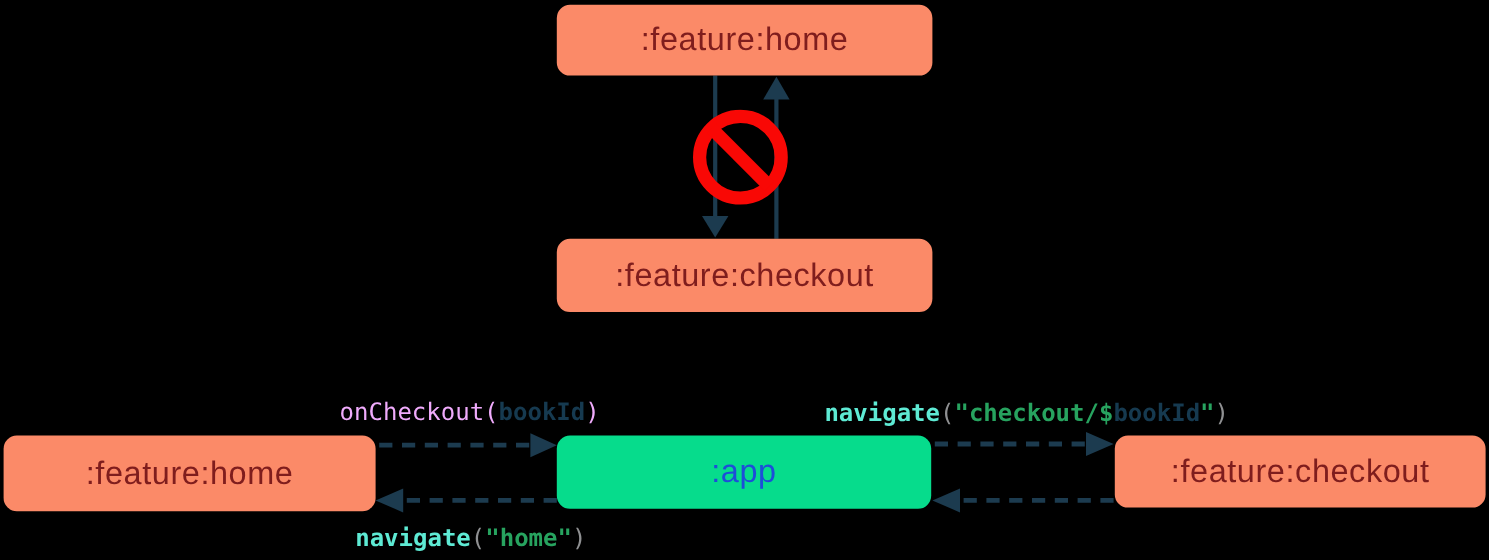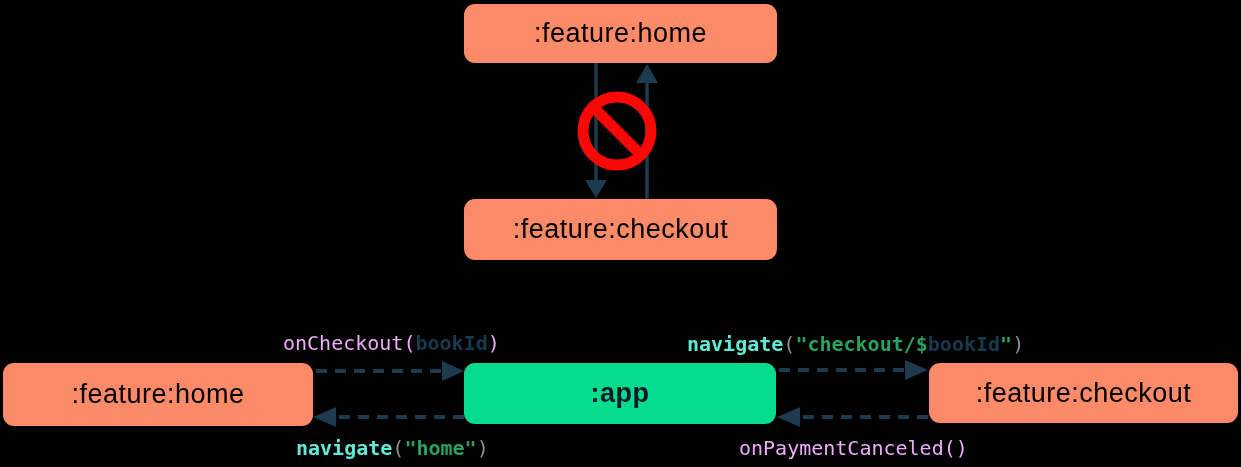--- a/index.html
+++ b/index.html
@@ -14,22 +14,22 @@
   .arrow-layer .solid{stroke:#1C3B4F;stroke-width:3.5;}
   .arrow-layer .dashed{stroke:#1C3B4F;stroke-width:4;stroke-dasharray:11 8;}
   .arrow-layer polygon{fill:#1C3B4F;}
   .no-icon{position:absolute;left:577px;top:91px;z-index:3;}
   .box{
     position:absolute;z-index:2;
     display:flex;align-items:center;justify-content:center;
     border-radius:11px;
     font-size:27px;letter-spacing:0.5px;
   }
-  .box.coral{background:#FB8A68;color:#000000;}
-  .box.green{background:#06DC8C;color:#0f172a;font-weight:bold;}
+  .box.coral{background:#FB8A68;color:#7f1d1d;}
+  .box.green{background:#06DC8C;color:#1d4ed8;}
   .box-top-home{left:464px;top:4px;width:313px;height:59px;}
   .box-top-checkout{left:464px;top:199px;width:313px;height:61px;}
   .box-bottom-home{left:3px;top:363px;width:310px;height:63px;}
   .box-app{left:464px;top:363px;width:312px;height:61px;}
   .box-bottom-checkout{left:929px;top:363px;width:309px;height:60px;}
   .code{
     position:absolute;z-index:2;
     font-family:"DejaVu Sans Mono",monospace;
     font-size:20px;white-space:pre;line-height:24px;
   }
@@ -102,15 +102,14 @@
   <div class="box coral box-bottom-checkout">
     <span>:feature:checkout</span>
   </div>
 
   <div class="code lbl-on-checkout"><span class="fn">onCheckout</span><span class="fn">(</span><span class="var">bookId</span><span class="fn">)</span></div>
 
   <div class="code lbl-navigate-home"><span class="fn-b">navigate</span><span class="paren">(</span><span class="str">"home"</span><span class="paren">)</span></div>
 
   <div class="code lbl-navigate-checkout"><span class="fn-b">navigate</span><span class="paren">(</span><span class="str">"checkout/$</span><span class="var">bookId</span><span class="str">"</span><span class="paren">)</span></div>
 
-  <div class="code lbl-on-payment"><span class="fn">onPaymentCanceled</span><span class="fn">()</span></div>
 
 </div>
 
 </body></html>

